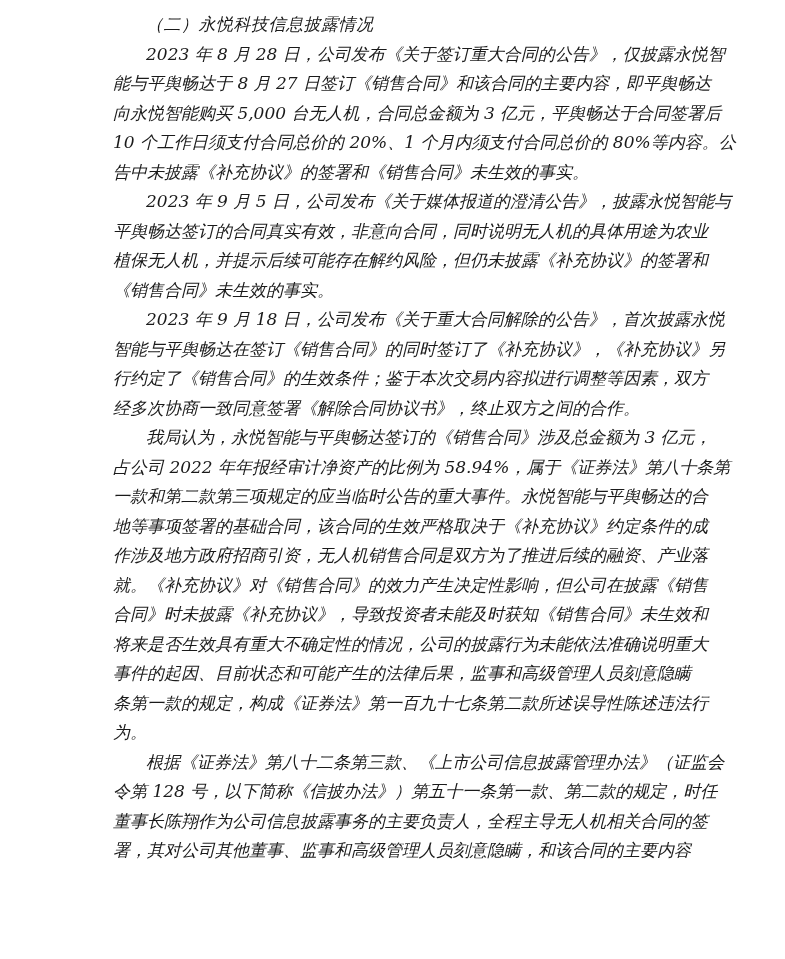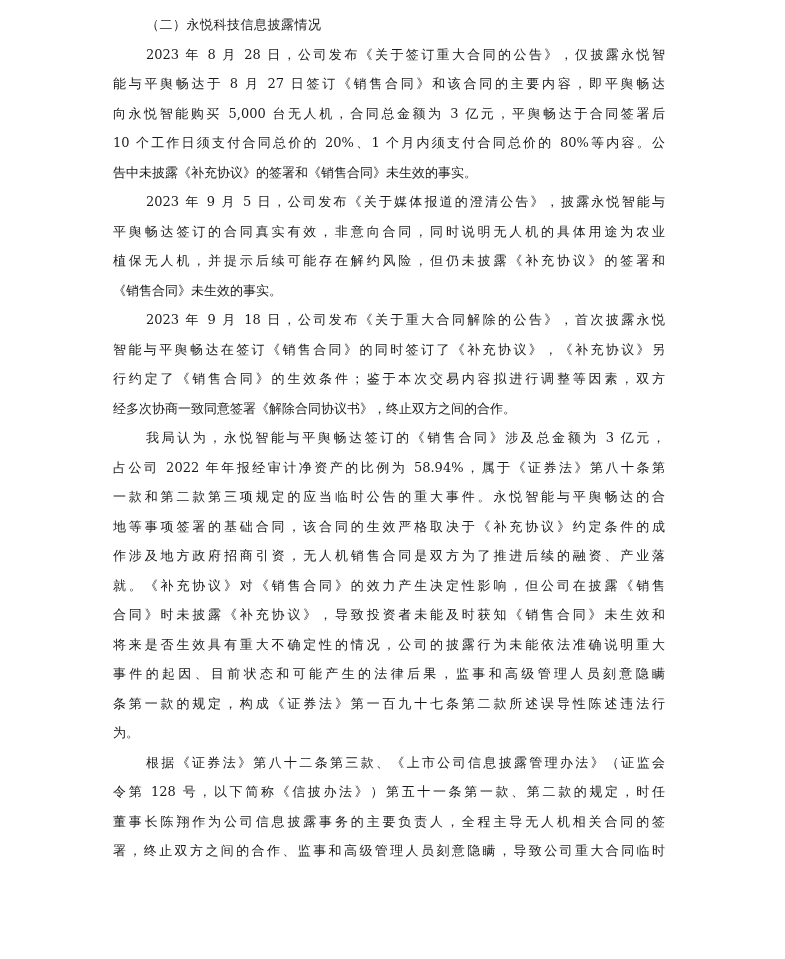--- a/index.html
+++ b/index.html
@@ -18,25 +18,26 @@
     .page {
       position: absolute;
       left: 113px;
       top: 10px;
       width: 552px;
     }
     .line {
       display: block;
       height: 29.5px;
       line-height: 29.5px;
-      font-size: 13px;
+      font-size: 17px;
       white-space: nowrap;
       text-align: justify;
       text-align-last: justify;
       overflow: visible;
+      font-style: italic;
     }
     .line.indent {
       padding-left: 33px;
       width: 519px;
     }
     .line.last {
       text-align-last: left;
     }
     .line.heading {
       padding-left: 33px;
@@ -87,15 +88,15 @@
     <div class="line">将来是否生效具有重大不确定性的情况，公司的披露行为未能依法准确说明重大</div>
     <div class="line">事件的起因、目前状态和可能产生的法律后果，监事和高级管理人员刻意隐瞒</div>
     <div class="line">条第一款的规定，构成《证券法》第一百九十七条第二款所述误导性陈述违法行</div>
     <div class="line last">为。</div>
   </div>
 
   <div class="para">
     <div class="line indent">根据《证券法》第八十二条第三款、《上市公司信息披露管理办法》（证监会</div>
     <div class="line">令第 128 号，以下简称《信披办法》）第五十一条第一款、第二款的规定，时任</div>
     <div class="line">董事长陈翔作为公司信息披露事务的主要负责人，全程主导无人机相关合同的签</div>
-    <div class="line">署，终止双方之间的合作、监事和高级管理人员刻意隐瞒，导致公司重大合同临时</div>
+    <div class="line">署，其对公司其他董事、监事和高级管理人员刻意隐瞒，和该合同的主要内容</div>
   </div>
 </div>
 
 </body></html>

